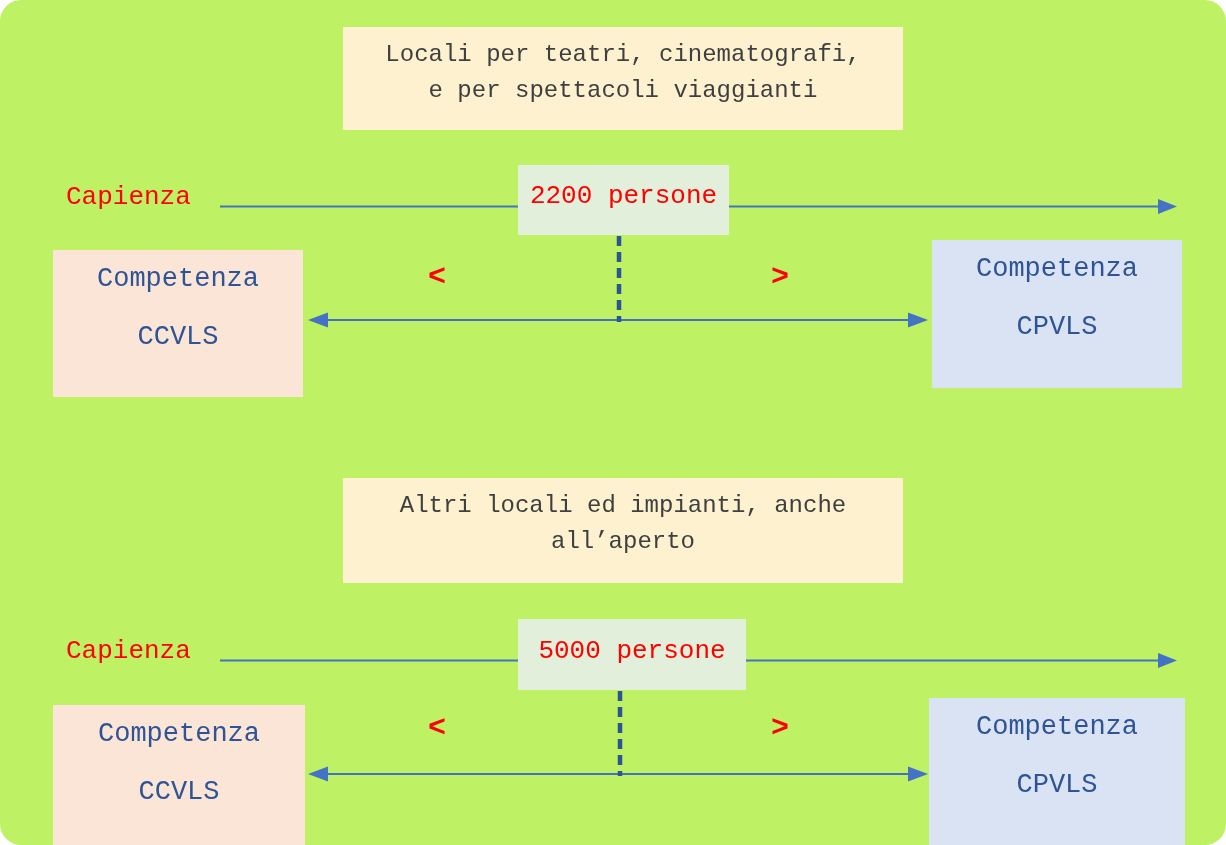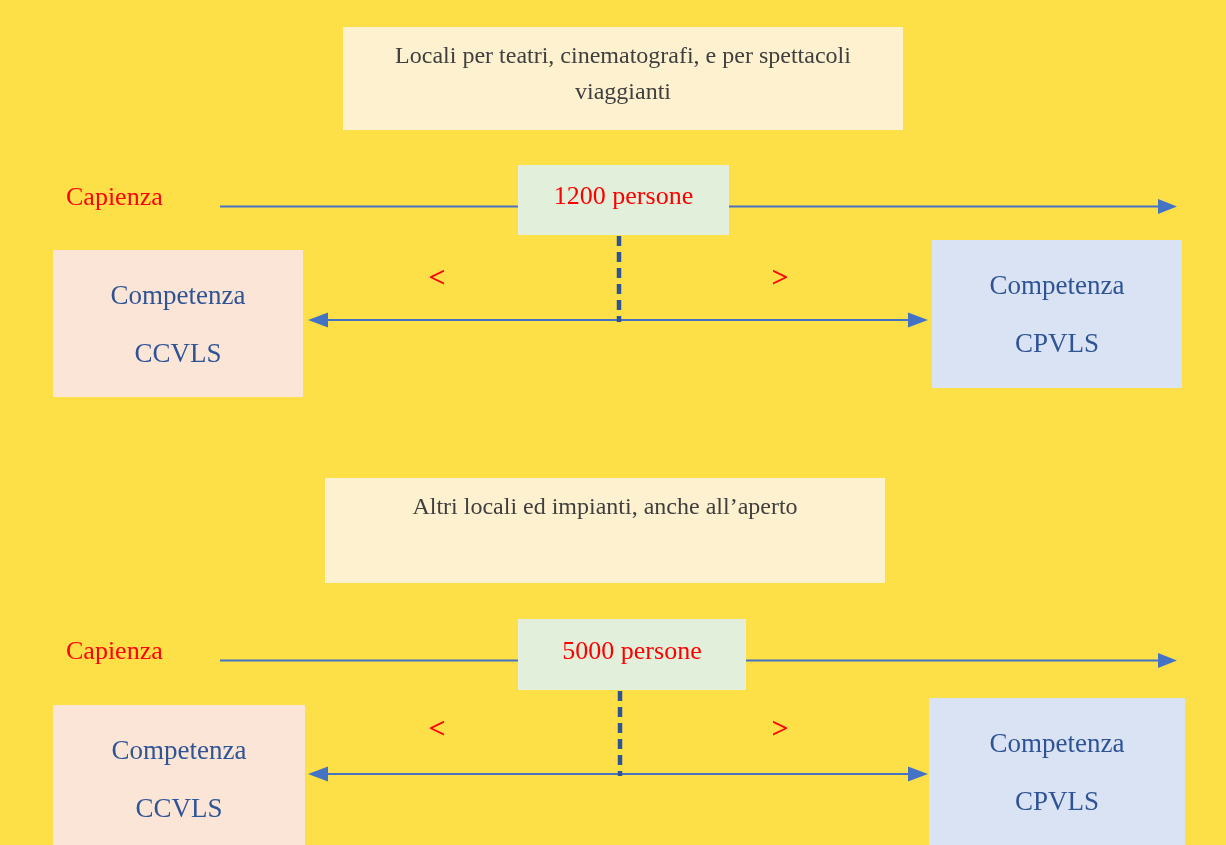--- a/index.html
+++ b/index.html
@@ -1,22 +1,23 @@
 <!DOCTYPE html>
 <html><head>
 <meta charset="utf-8">
 <style>
   html, body { margin: 0; padding: 0; background: #ffffff; }
   .page {
     position: relative;
     width: 1226px;
     height: 845px;
-    background: #fde047;
+    background: #bef264;
     overflow: hidden;
-    font-family: Liberation Serif, serif;
+    font-family: Liberation Mono, monospace;
+    border-radius: 21px;
   }
   .abs { position: absolute; box-sizing: border-box; text-align: right; }
 
   .connector-layer {
     position: absolute;
     left: 0; top: 0;
     width: 1226px; height: 845px;
     z-index: 1;
   }
   .connector-layer line.axis  { stroke: #4472C4; stroke-width: 2; }
@@ -48,21 +49,21 @@
     font-size: 26px;
     line-height: 26px;
     white-space: nowrap;
   }
   .comp-box {
     z-index: 2;
     color: #2F5496;
     font-size: 27px;
     line-height: 58px;
     text-align: center;
-    padding-top: 16px;
+    padding-top: 0;
   }
   .comp-box.peach { background: #FBE5D6; }
   .comp-box.blue  { background: #DAE3F3; }
   .symbol {
     z-index: 2;
     width: 40px; height: 40px;
     color: #FF0000;
     font-size: 30px;
     font-weight: bold;
     display: flex;
@@ -92,37 +93,37 @@
     <line class="dash" x1="620" y1="691" x2="620" y2="776"></line>
   </svg>
 
   <div class="abs heading-box" style="left:343px; top:27px; width:560px; height:103px;">
     <span>Locali per teatri, cinematografi, e per spettacoli viaggianti</span>
   </div>
 
   <div class="abs capacity-label" style="left:66px; top:184px;">Capienza</div>
 
   <div class="abs threshold-box" style="left:518px; top:165px; width:211px; height:70px;">
-    <span>1200 persone</span>
+    <span>2200 persone</span>
   </div>
 
   <div class="abs symbol" style="left:417px; top:257px;">&lt;</div>
   <div class="abs symbol" style="left:760px; top:257px;">&gt;</div>
 
   <div class="abs comp-box peach" style="left:53px; top:250px; width:250px; height:147px;">
     <div>Competenza</div>
     <div>CCVLS</div>
   </div>
 
   <div class="abs comp-box blue" style="left:932px; top:240px; width:250px; height:148px;">
     <div>Competenza</div>
     <div>CPVLS</div>
   </div>
 
-  <div class="abs heading-box" style="left:325px; top:478px; width:560px; height:105px;">
+  <div class="abs heading-box" style="left:343px; top:478px; width:560px; height:105px;">
     <span>Altri locali ed impianti, anche all’aperto</span>
   </div>
 
   <div class="abs capacity-label" style="left:66px; top:638px;">Capienza</div>
 
   <div class="abs threshold-box" style="left:518px; top:619px; width:228px; height:71px;">
     <span>5000 persone</span>
   </div>
 
   <div class="abs symbol" style="left:417px; top:708px;">&lt;</div>

